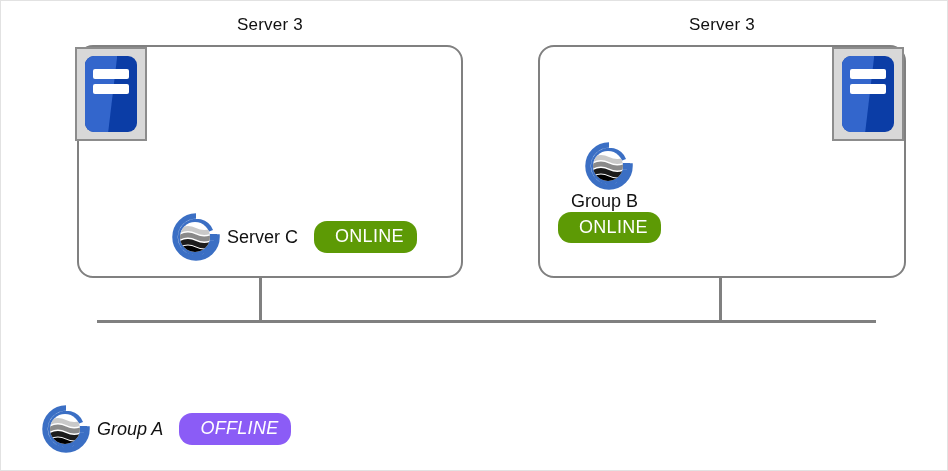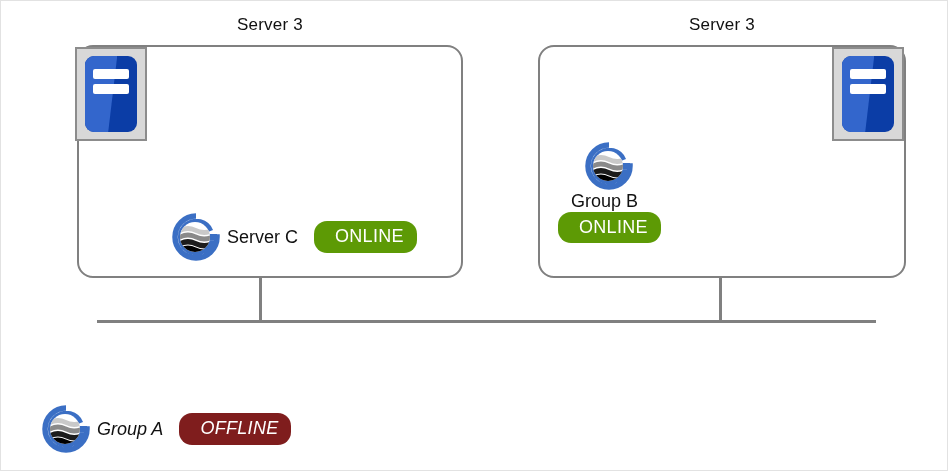--- a/index.html
+++ b/index.html
@@ -94,21 +94,21 @@
   }
   .status-badge {
     font-size: 18px;
     color: #ffffff;
     border-radius: 13px;
     padding: 5px 13px 6px 21px;
     line-height: 1.12;
     letter-spacing: 0.3px;
   }
   .status-badge.online  { background: #5d9a05; }
-  .status-badge.offline { background: #7f1d1d; }
+  .status-badge.offline { background: #8b5cf6; }
 
   
   .vline, .hline {
     position: absolute;
     background: #808080;
   }
 </style>
 </head>
 <body>
 

